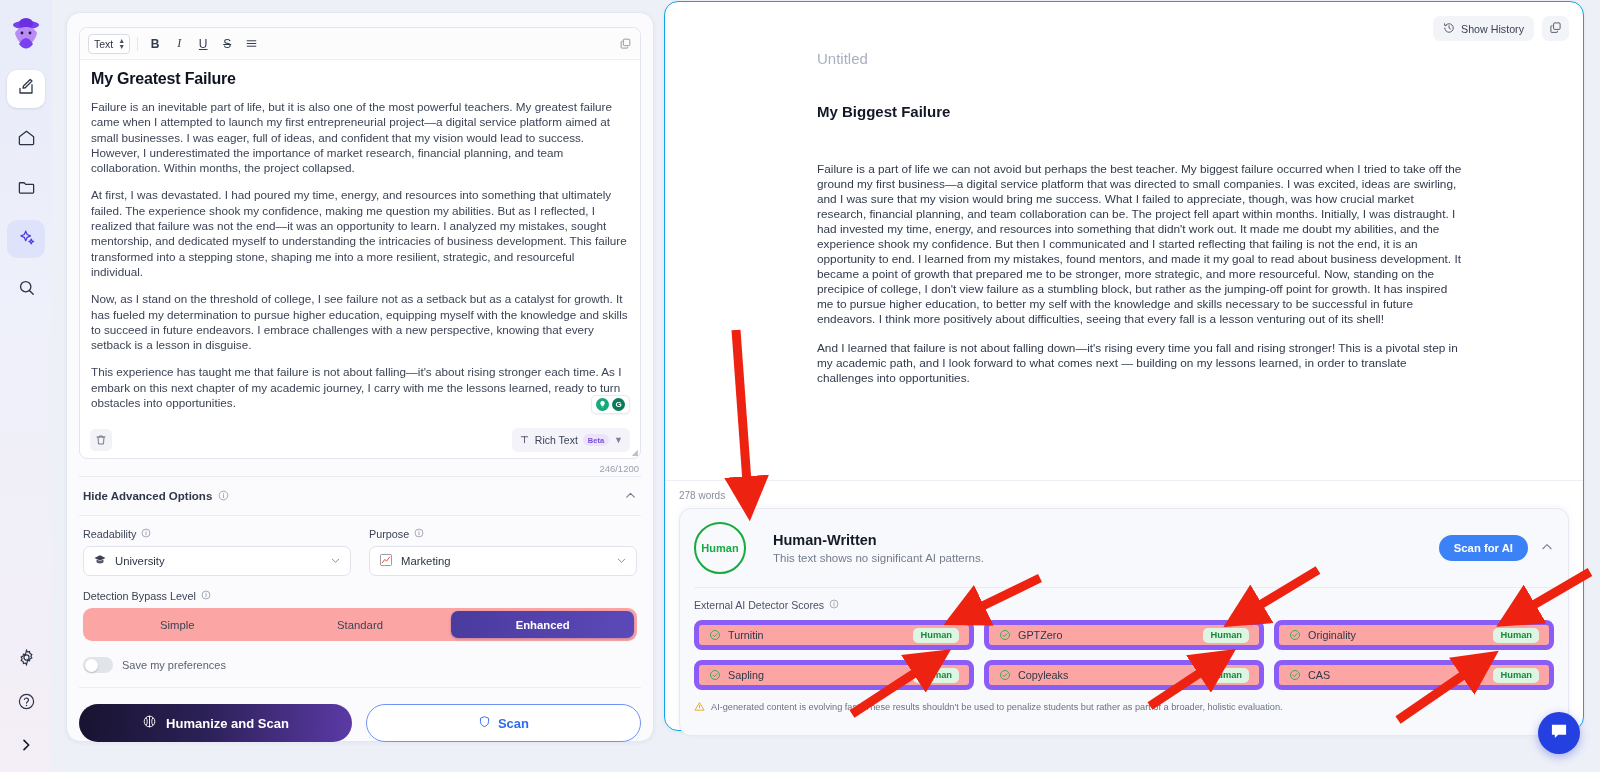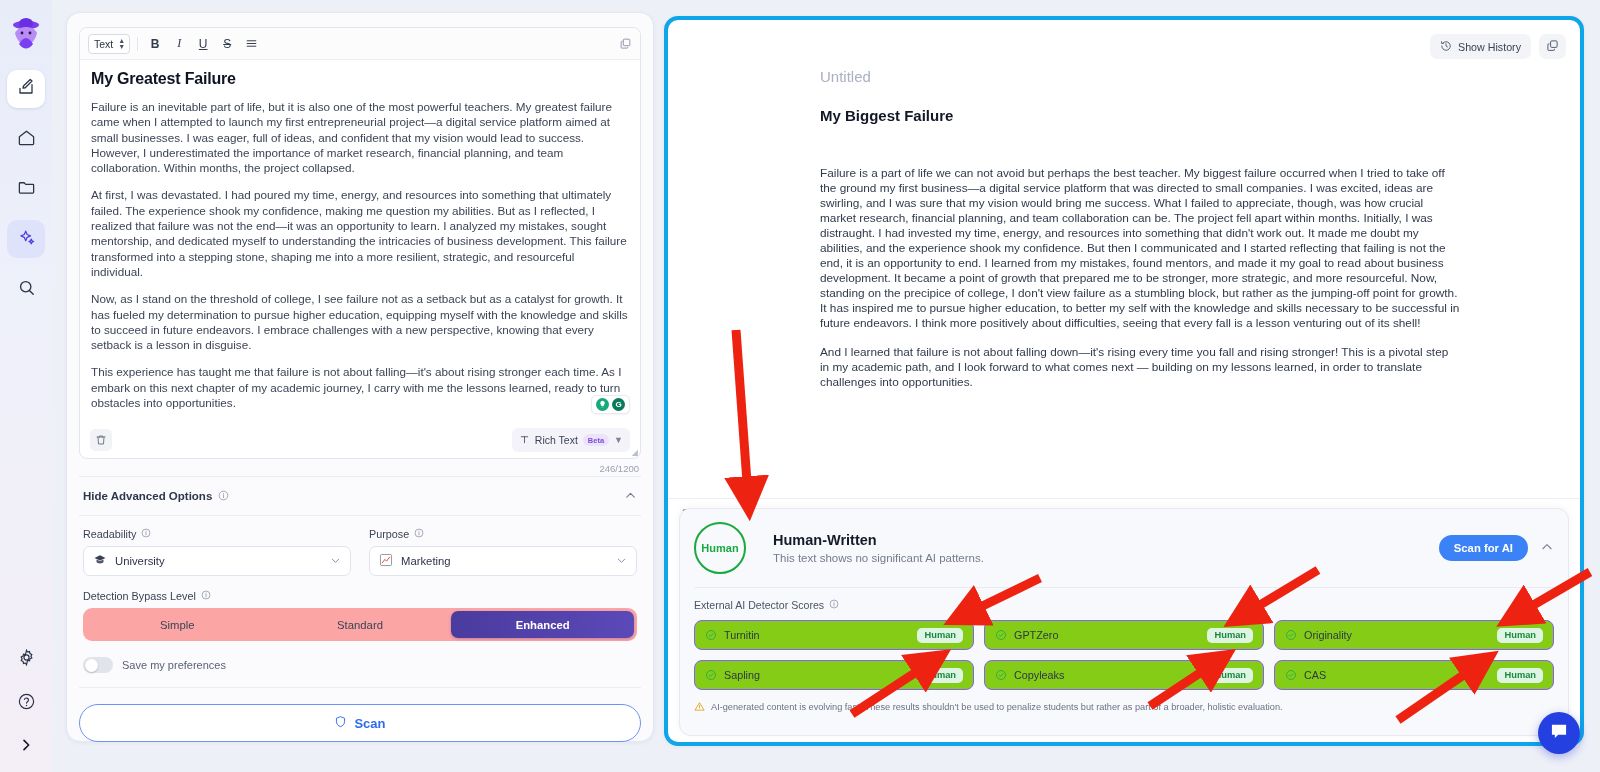--- a/index.html
+++ b/index.html
@@ -142,36 +142,36 @@
   }
   .btn-secondary {
     flex:1; height:38px; border-radius:19px; cursor:pointer;
     background:#fff; border:1px solid #6e93f7; color:#2f6bf0;
     font-size:13px; font-weight:700;
     display:flex; align-items:center; justify-content:center; gap:7px;
   }
 
   
   .right-card {
-    position:absolute; left: 664px; top:16px; width:920px; height:730px;
-    background:#fff; border-radius:14px; border:4px solid #0ea5e9;
+    position:absolute; left: 664px; top:1px; width:920px; height:730px;
+    background:#fff; border-radius:14px; border:1px solid #0ea5e9;
     box-shadow:0 1px 4px rgba(30,40,80,.05); overflow:hidden;
   }
   .right-top-actions { position:absolute; right:14px; top:14px; display:flex; gap:8px; z-index:5;}
   .hist-btn {
     background:#f2f4f8; border-radius:7px; height:25px; padding:0 10px;
     display:flex; align-items:center; gap:6px; cursor:pointer;
     font-size:10.7px; color:#3b4356;
   }
   .copy-btn {
     background:#f2f4f8; border-radius:7px; height:25px; width:27px;
     display:flex; align-items:center; justify-content:center; cursor:pointer; color:#4a5268;
   }
   .out-scroll { padding: 48px 120px 0 152px; }
-  .out-untitled { font-size:15px; color:#a9b0c1; margin-bottom:22px; }
+  .out-untitled { font-size:15px; color:#a9b0c1; margin-bottom:36px; }
   .out-title { font-size:15px; font-weight:700; color:#131827; margin-bottom:42px; }
   .out-p { font-size:11.8px; line-height:15px; color:#303a4c; margin-bottom:14px; }
 
   .words-bar {
     position:absolute; left:0; right:0; top:478px; height:30px;
     border-top:1px solid #eceef4; background:#fff;
     display:flex; align-items:center; padding-left:14px;
   }
   .words-bar span { font-size:10px; color:#868ea0; }
 
@@ -196,21 +196,21 @@
     display:flex; align-items:center; cursor:pointer;
   }
   .res-chev { margin-left:12px; color:#7b8398; font-size:13px; cursor:pointer; }
   .res-div { height:1px; background:#e9ecf3; margin: 13px 14px 0 14px; }
   .ext-lab { font-size:10.6px; color:#4a5266; display:flex; align-items:center; gap:5px; padding:11px 14px 0 14px;}
   .det-grid {
     display:grid; grid-template-columns: repeat(3, 1fr); gap:10px;
     padding: 9px 14px 0 14px;
   }
   .det-card {
-    background:#84cc16; border:1px solid #8b5cf6; border-radius:8px; height:30px;
+    background:#fca5a5; border:5px solid #8b5cf6; border-radius:8px; height:30px;
     display:flex; align-items:center; padding: 0 10px; cursor:pointer;
   }
   .det-check { color:#25ad4e; font-size:11px; margin-right:7px; display:flex; }
   .det-name { font-size:10.8px; color:#2f3747; }
   .det-badge {
     margin-left:auto; background:#dff5e4; color:#18883c; border-radius:5px;
     font-size:9.3px; font-weight:700; padding:2.5px 7px;
   }
   .res-note { display:flex; align-items:flex-start; gap:6px; padding: 11px 14px 0 14px;}
   .res-note .txt { font-size:9.2px; color:#6b7285; line-height:12px;}
@@ -466,20 +466,29 @@
       <div class="save-row">
         <div class="toggle">
             <div class="knob"></div>
           </div>
         <div class="save-lab">Save my preferences</div>
       </div>
 
       <div class="btn-div"></div>
 
       <div class="btn-row">
+        <div class="btn-primary">
+          <span>
+            <svg width="15" height="15" viewBox="0 0 24 24" fill="none" stroke="#fff" stroke-width="1.5">
+              <circle cx="12" cy="12" r="8.5"></circle>
+                <path d="M12 3.5v17M7 6.5c2 1.5 2 9.5 0 11M17 6.5c-2 1.5-2 9.5 0 11" stroke-linecap="round"></path>
+            </svg>
+          </span>
+          <span>Humanize and Scan</span>
+        </div>
         <div class="btn-secondary">
           <span>
             <svg width="13" height="13" viewBox="0 0 24 24" fill="none" stroke="#2f6bf0" stroke-width="1.8" stroke-linejoin="round">
               <path d="M12 3l7.5 3v6c0 5-3.4 8-7.5 9.5C7.9 20 4.5 17 4.5 12V6L12 3z"></path>
             </svg>
           </span>
           <span>Scan</span>
         </div>
       </div>
     </div>

